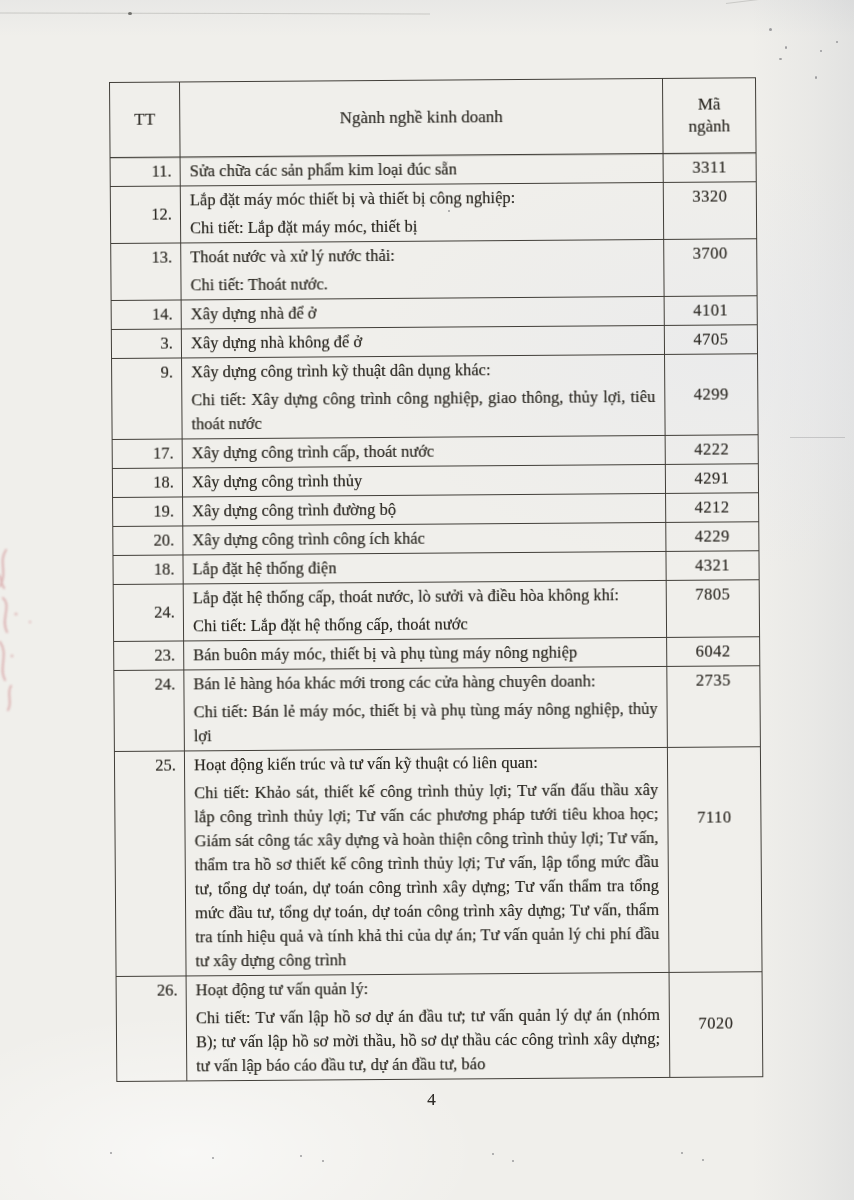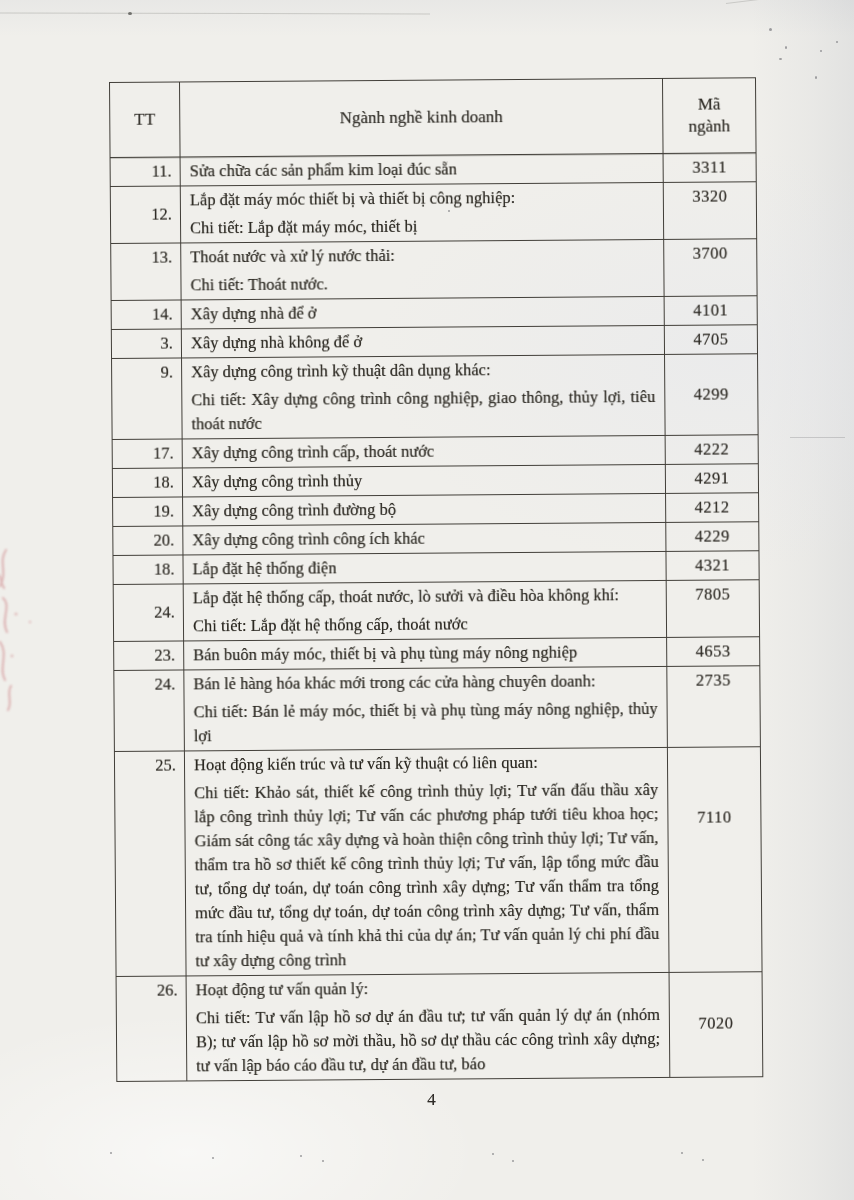--- a/index.html
+++ b/index.html
@@ -204,21 +204,21 @@
               <p>Lắp đặt hệ thống cấp, thoát nước, lò sưởi và điều hòa không khí:</p>
               <p>Chi tiết: Lắp đặt hệ thống cấp, thoát nước</p>
             </td>
             <td class="code text-soft">7805</td>
           </tr>
           <tr>
             <td class="tt text-soft">23.</td>
             <td class="biz text-soft">
               <p>Bán buôn máy móc, thiết bị và phụ tùng máy nông nghiệp</p>
             </td>
-            <td class="code text-soft">4653</td>
+            <td class="code text-soft">6042</td>
           </tr>
           <tr>
             <td class="tt text-soft">24.</td>
             <td class="biz text-soft">
               <p>Bán lẻ hàng hóa khác mới trong các cửa hàng chuyên doanh:</p>
               <p>Chi tiết: Bán lẻ máy móc, thiết bị và phụ tùng máy nông nghiệp, thủy lợi</p>
             </td>
             <td class="code text-soft">2735</td>
           </tr>
           <tr>

